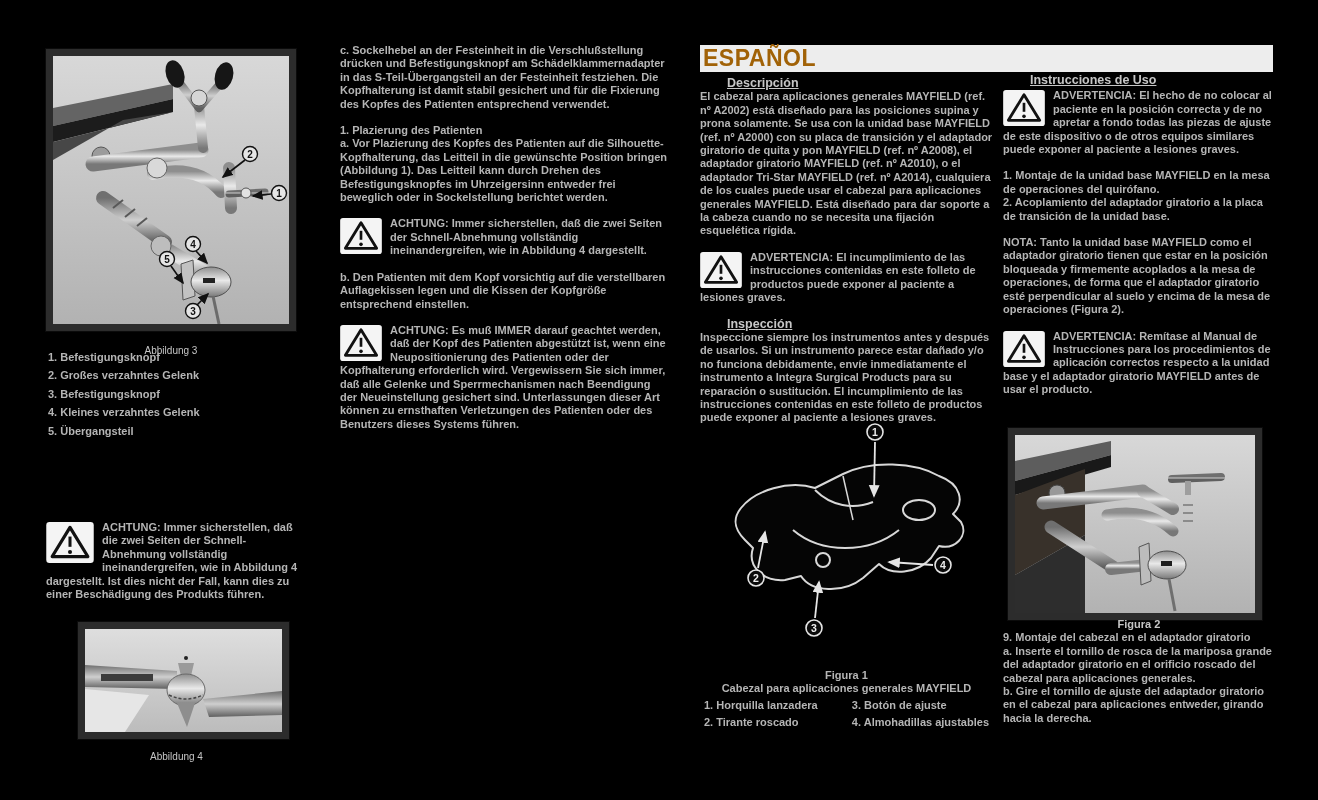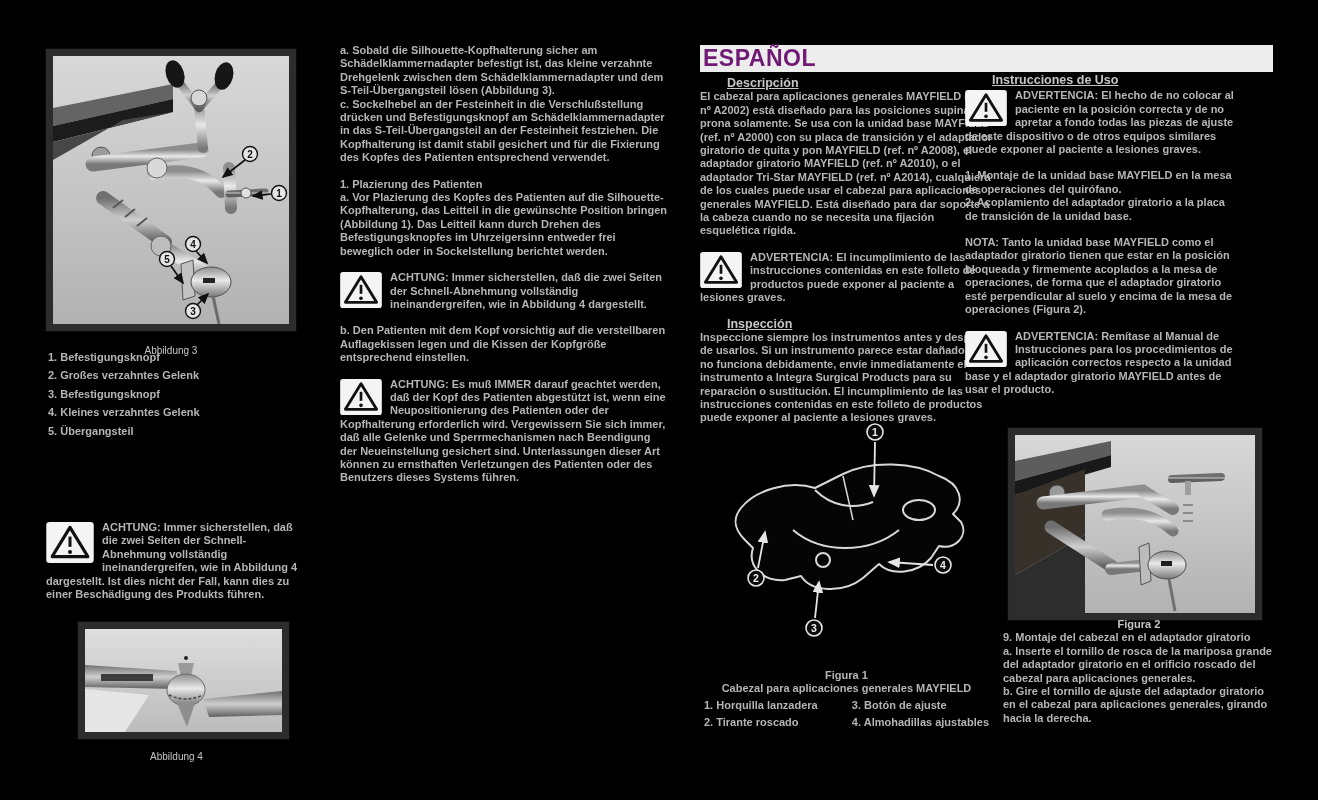--- a/index.html
+++ b/index.html
@@ -7,21 +7,21 @@
         font-family:"Liberation Sans", sans-serif;}
   .scan{filter:blur(0.4px);}
   .txt{font-weight:bold;font-size:11px;line-height:13.4px;color:#b5b5b5;}
   .col{position:absolute;}
   .p{margin:0;}
   .mt{margin-top:13px;}
   .hd{font-size:12.5px;color:#c6c6c6;text-decoration:underline;font-weight:bold;padding-left:27px;}
   .caption{position:absolute;font-weight:normal;font-size:10px;color:#c6c6c6;text-align:center;margin-top:11px;}
   .legend div{margin-bottom:5px;}
   .lang-bar{position:absolute;left:700px;top:45px;width:570px;height:27px;background:#ededed;
-            color:#701a75;font-weight:bold;font-size:23px;line-height:27px;padding-left:3px;
+            color:#a16207;font-weight:bold;font-size:23px;line-height:27px;padding-left:3px;
             letter-spacing:.5px;transform-origin:left;}
   .photo-frame{position:absolute;border:7px solid #2c2c2c;background:#c7c7c7;box-shadow:0 0 0 1px #0b0b0b;}
   .photo-frame svg{display:block;}
   .warn{overflow:hidden;}
   .warn-icon{float:left;width:42px;height:36px;margin:1px 8px 2px 0;}
   .warn-icon.big{width:48px;height:41px;}
   .fig-drawing{position:absolute;}
   .legend-cols{display:flex;justify-content:space-between;text-align:left;margin-top:3px;padding:0 4px;}
   .legend-cols div div{margin-bottom:4px;}
 </style>
@@ -139,21 +139,20 @@
       <path d="M93,34 L109,34 L106,47 L96,47 Z" fill="#9a9a9a"></path>
       <ellipse cx="101" cy="61" rx="19" ry="16" fill="url(#sil)" stroke="#6a6a6a"></ellipse>
       <path d="M84,66 q17,8 34,0" fill="none" stroke="#444" stroke-width="1.5" stroke-dasharray="3,2"></path>
       <polygon points="92,74 110,74 102,98" fill="#8e8e8e"></polygon>
       <polygon points="118,70 197,62 197,86 124,88" fill="url(#silD)"></polygon>
     </svg>
   </div>
   <div class="caption scan" style="left:78px;top:740px;width:197px">Abbildung 4</div>
 
   <div class="col txt scan" style="left:340px;top:44px;width:327px">
-    <div class="p">a. Sobald die Silhouette-Kopfhalterung sicher am Schädelklammernadapter befestigt ist, das kleine verzahnte Drehgelenk zwischen dem Schädelklammernadapter und dem S-Teil-Übergangsteil lösen (Abbildung 3).</div>
     <div class="p">c. Sockelhebel an der Festeinheit in die Verschlußstellung drücken und Befestigungsknopf am Schädelklammernadapter in das S-Teil-Übergangsteil an der Festeinheit festziehen. Die Kopfhalterung ist damit stabil gesichert und für die Fixierung des Kopfes des Patienten entsprechend verwendet.</div>
     <div class="p mt">1. Plazierung des Patienten</div>
     <div class="p">a. Vor Plazierung des Kopfes des Patienten auf die Silhouette-Kopfhalterung, das Leitteil in die gewünschte Position bringen (Abbildung 1). Das Leitteil kann durch Drehen des Befestigungsknopfes im Uhrzeigersinn entweder frei beweglich oder in Sockelstellung berichtet werden.</div>
     <div class="p mt warn">
       <span class="warn-icon">
         <svg viewBox="0 0 44 38" width="42" height="36">
             <rect width="44" height="38" rx="3" fill="#f4f4f4"></rect>
             <path d="M22 5 L38.5 32 L5.5 32 Z" fill="none" stroke="#111" stroke-width="3" stroke-linejoin="round"></path>
             <rect x="20.6" y="13.5" width="2.8" height="9.5" fill="#111"></rect>
             <circle cx="22" cy="27.8" r="1.9" fill="#111"></circle>
@@ -237,21 +236,21 @@
           <div>1. Horquilla lanzadera</div>
           <div>2. Tirante roscado</div>
         </div>
       <div>
           <div>3. Botón de ajuste</div>
           <div>4. Almohadillas ajustables</div>
         </div>
     </div>
   </div>
 
-  <div class="col txt scan" style="left:965px;top:74px;width:270px">
+  <div class="col txt scan" style="left:1003px;top:74px;width:270px">
     <div class="p hd">Instrucciones de Uso</div>
     <div class="p warn" style="margin-top:2px">
       <span class="warn-icon">
         <svg viewBox="0 0 44 38" width="42" height="36">
             <rect width="44" height="38" rx="3" fill="#f4f4f4"></rect>
             <path d="M22 5 L38.5 32 L5.5 32 Z" fill="none" stroke="#111" stroke-width="3" stroke-linejoin="round"></path>
             <rect x="20.6" y="13.5" width="2.8" height="9.5" fill="#111"></rect>
             <circle cx="22" cy="27.8" r="1.9" fill="#111"></circle>
           </svg>
       </span>
@@ -296,16 +295,16 @@
       <ellipse cx="152" cy="130" rx="19" ry="14" fill="url(#sil)" stroke="#4e4e4e"></ellipse>
       <rect x="146" y="126" width="11" height="5" fill="#1e1e1e"></rect>
       <line x1="154" y1="144" x2="160" y2="176" stroke="#6f6f6f" stroke-width="3"></line>
     </svg>
   </div>
 
   <div class="col txt scan" style="left:1003px;top:618px;width:272px">
     <div style="text-align:center;color:#c6c6c6">Figura 2</div>
     <div class="p">9. Montaje del cabezal en el adaptador giratorio</div>
     <div class="p">a. Inserte el tornillo de rosca de la mariposa grande del adaptador giratorio en el orificio roscado del cabezal para aplicaciones generales.</div>
-    <div class="p">b. Gire el tornillo de ajuste del adaptador giratorio en el cabezal para aplicaciones generales, girando hacia la derecha.</div>
+    <div class="p">b. Gire el tornillo de ajuste del adaptador giratorio en el cabezal para aplicaciones entweder, girando hacia la derecha.</div>
   </div>
 
 </div>
 
 </body></html>

